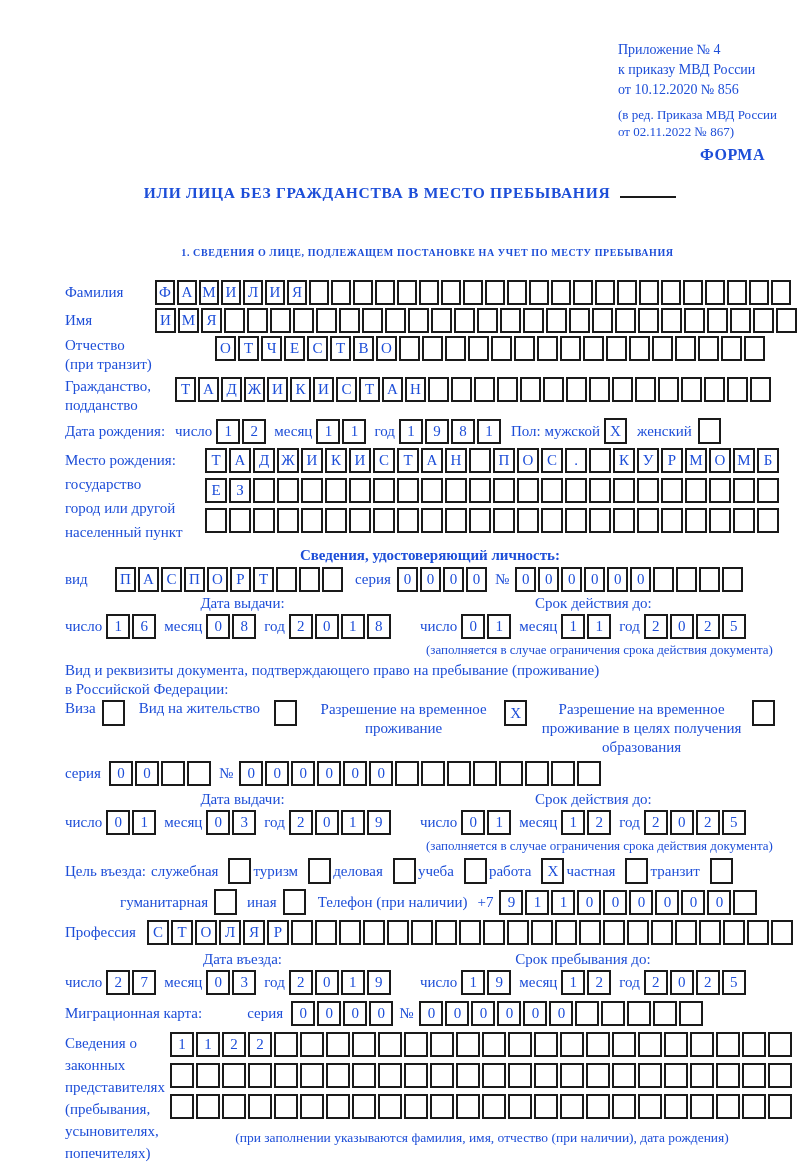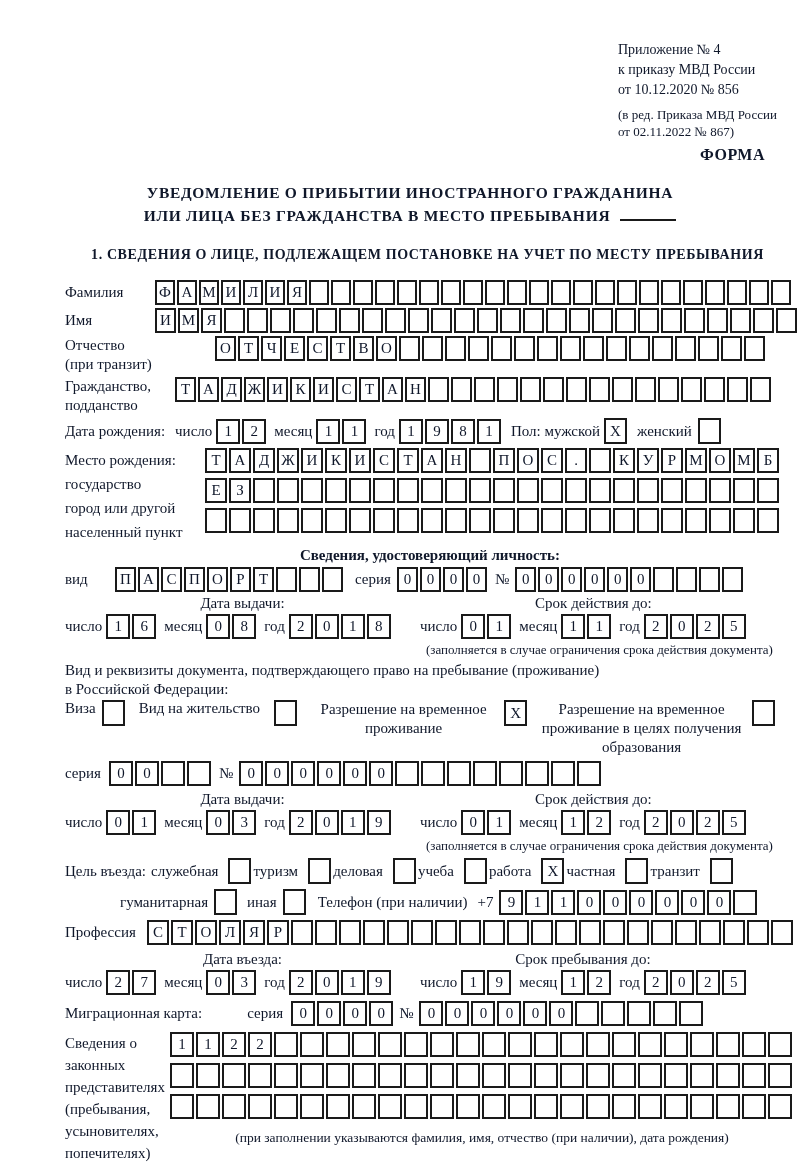--- a/index.html
+++ b/index.html
@@ -1,29 +1,29 @@
 <!DOCTYPE html>
 <html lang="ru"><head>
 <meta charset="utf-8">
 <style>
   html,body{margin:0;padding:0;background:#ffffff;}
   .page{
     position:relative;width:800px;height:1163px;background:#fff;
-    font-family:"Liberation Serif","DejaVu Serif",serif;color:#0f172a;
+    font-family:"Liberation Serif","DejaVu Serif",serif;color:#1d4ed8;
     overflow:hidden;
   }
   
   .appendix{position:absolute;top:40px;left:618px;font-size:14px;line-height:1.42;}
   .appendix .edition{margin-top:6px;font-size:13px;line-height:1.35;}
   .forma{position:absolute;top:146px;left:700px;font-weight:bold;font-size:16px;letter-spacing:.5px;}
   .title{position:absolute;top:181px;left:55px;width:710px;text-align:center;font-weight:bold;
          font-size:15.5px;line-height:1.5;letter-spacing:.7px;}
   .blank{display:inline-block;width:56px;border-bottom:2px solid #1a1a1a;height:14px;margin-left:10px;}
   .sec1{position:absolute;top:247px;left:60px;width:735px;text-align:center;font-weight:bold;
-        font-size:14px;letter-spacing:.6px;}
+        font-size:10px;letter-spacing:.6px;}
   
   .form-body{position:absolute;top:280px;left:65px;width:730px;font-size:15px;}
   .row{display:flex;align-items:center;margin-bottom:3px;}
   .row.top{align-items:flex-start;}
   .lbl{white-space:nowrap;}
   .lbl-col{display:flex;flex-direction:column;line-height:19px;}
   .lbl-col.tall{line-height:24px;}
   .lbl-col.legal{line-height:22px;}
   .w50{flex:0 0 50px;}  .w78{flex:0 0 82px;}  .w90{flex:0 0 90px;}
   .w105{flex:0 0 105px;}.w110{flex:0 0 110px;}.w140{flex:0 0 140px;}.w150{flex:0 0 150px;}
@@ -67,21 +67,20 @@
     <div>от 10.12.2020 № 856</div>
     <div class="edition">
       <div>(в ред. Приказа МВД России</div>
       <div>от 02.11.2022 № 867)</div>
     </div>
   </div>
 
   <div class="forma">ФОРМА</div>
 
   <div class="title">
-    <div>УВЕДОМЛЕНИЕ О ПРИБЫТИИ ИНОСТРАННОГО ГРАЖДАНИНА</div>
     <div><span>ИЛИ ЛИЦА БЕЗ ГРАЖДАНСТВА В МЕСТО ПРЕБЫВАНИЯ</span><span class="blank"></span></div>
   </div>
 
   <div class="sec1">1. СВЕДЕНИЯ О ЛИЦЕ, ПОДЛЕЖАЩЕМ ПОСТАНОВКЕ НА УЧЕТ ПО МЕСТУ ПРЕБЫВАНИЯ</div>
 
   <div class="form-body">
 
     <div class="row">
       <span class="lbl w90">Фамилия</span>
       <div class="strip s22">

